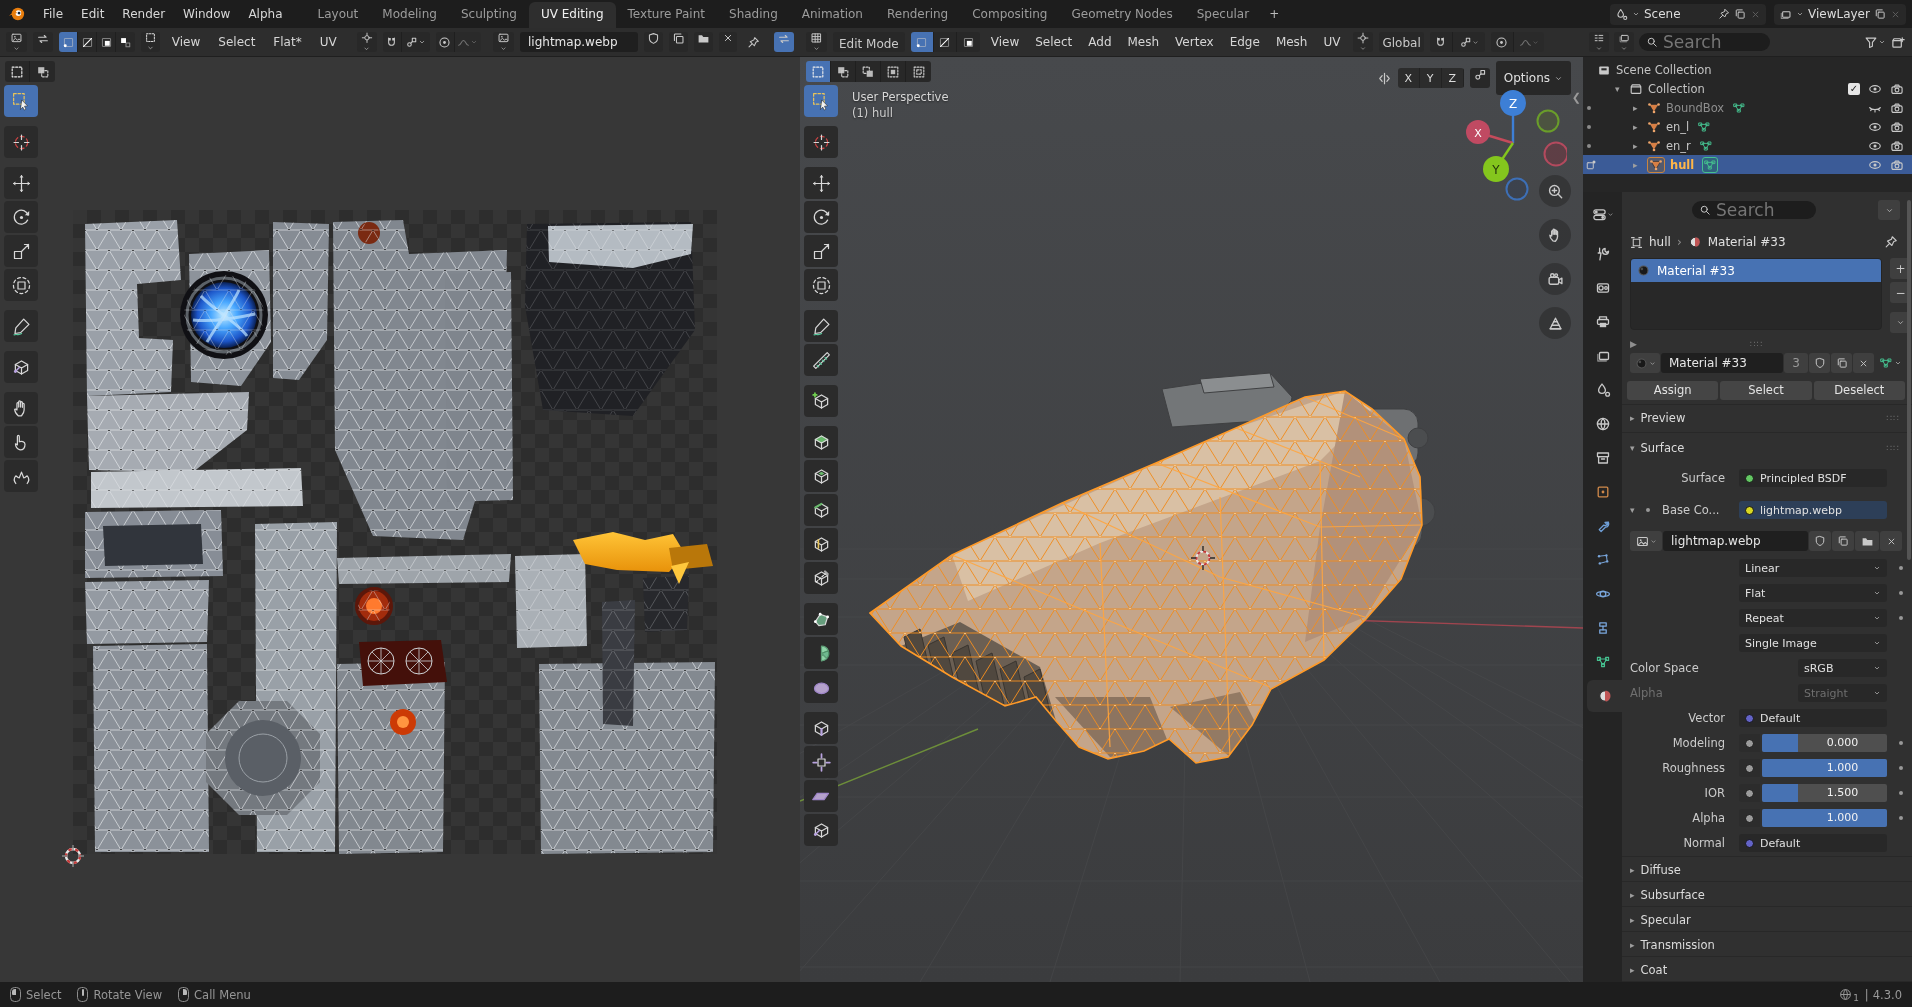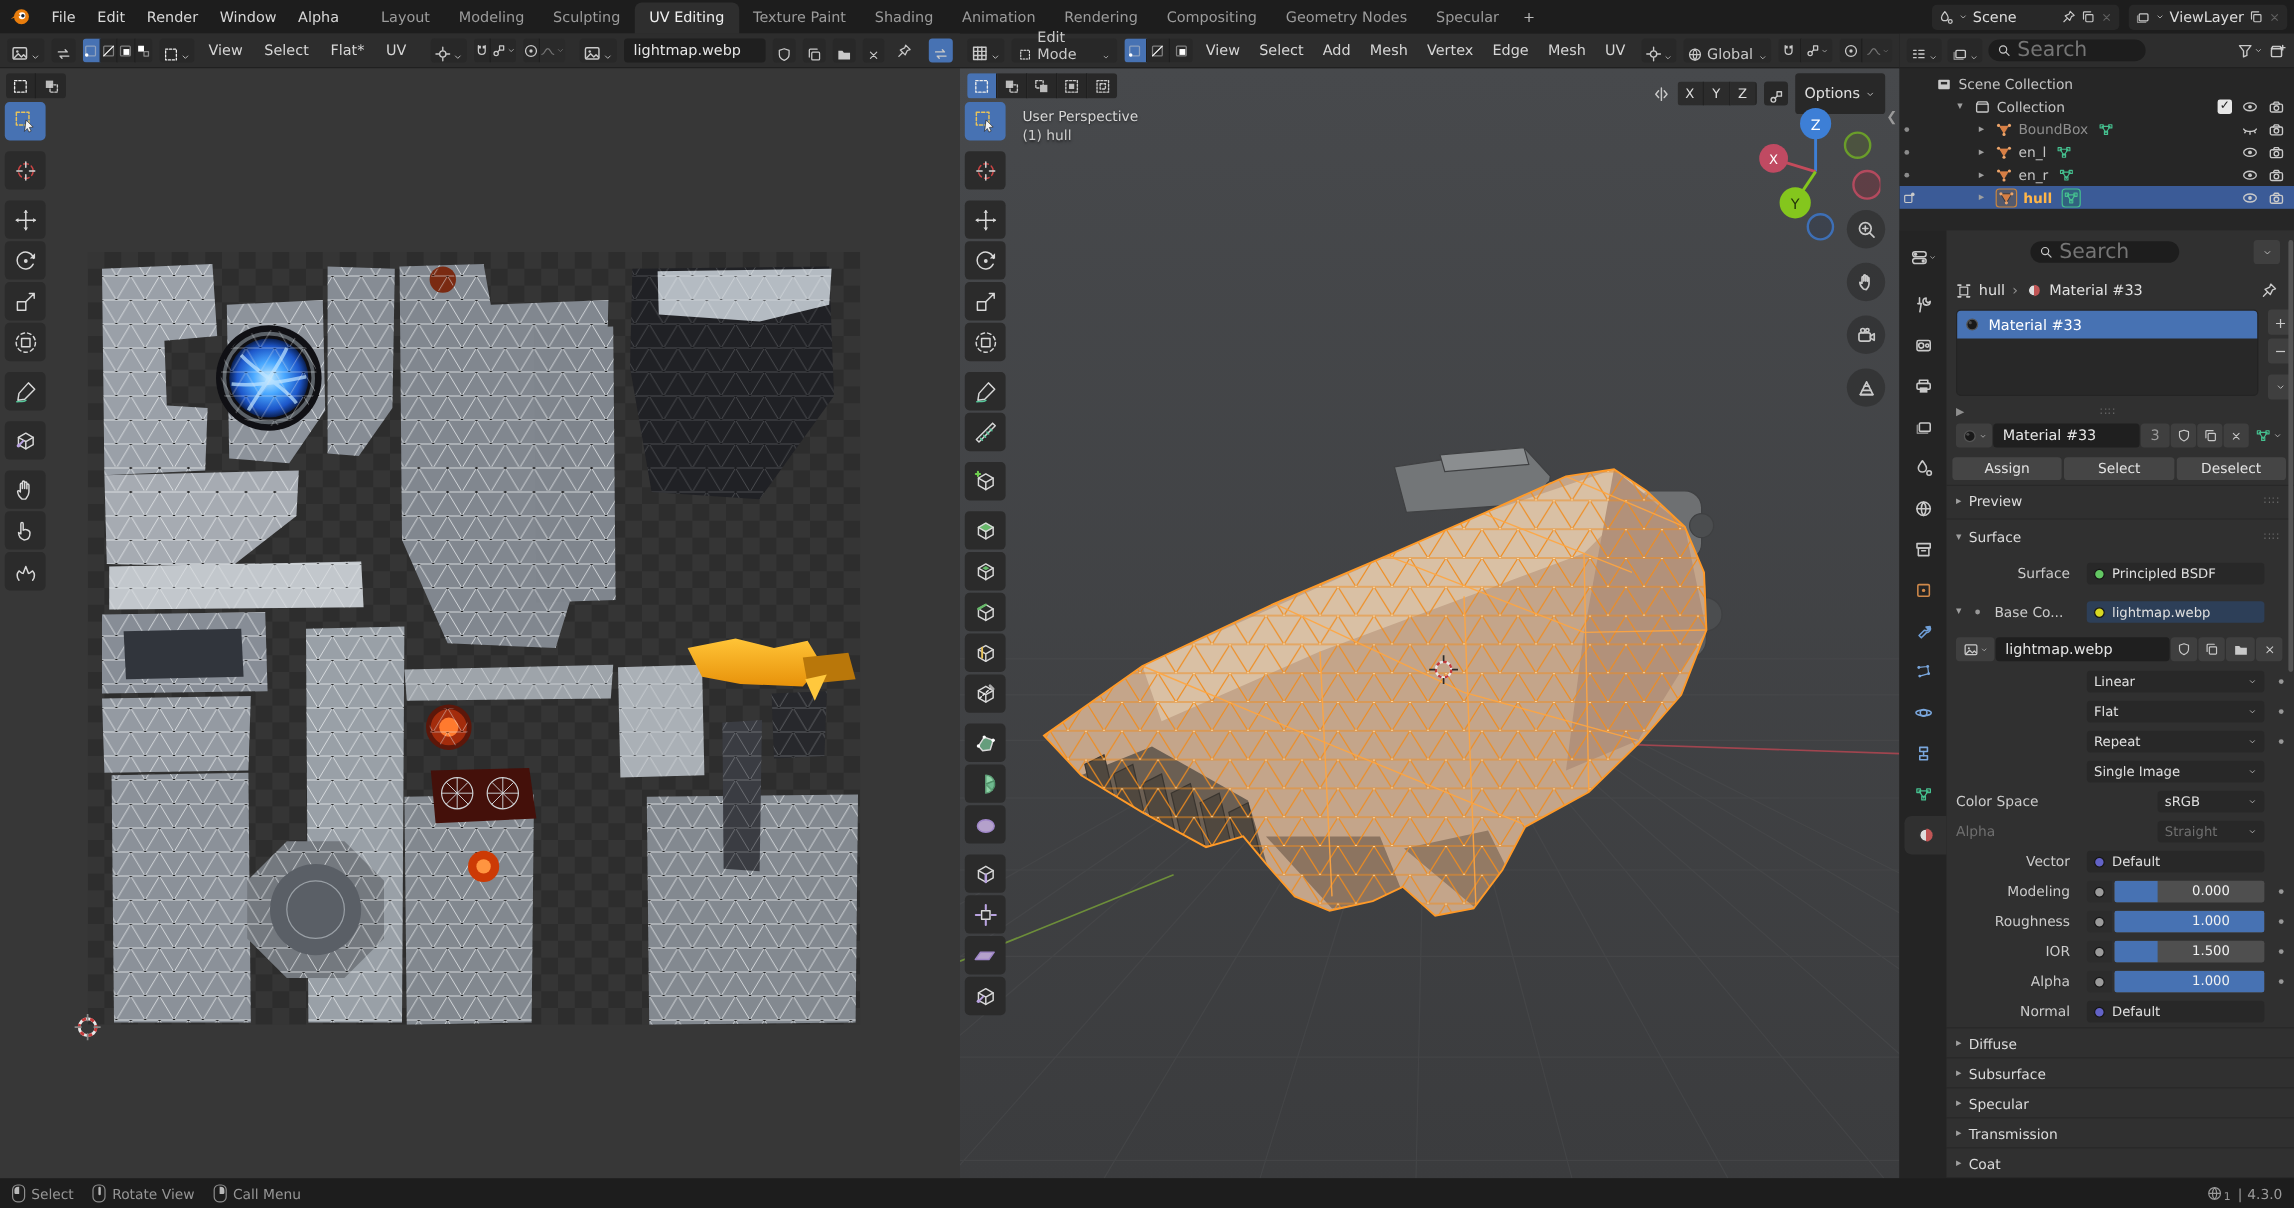--- a/index.html
+++ b/index.html
@@ -20,22 +20,22 @@
   .ws-tab.addtab { color:#bbb; padding:5px 8px 6px; }
   #topbar-right { margin-left:auto; display:flex; gap:8px; margin-right:6px; }
   .tb-widget { background:#282828; border-radius:4px; height:21px; display:flex; align-items:center;
     padding:0 5px; gap:4px; color:#ddd; }
   .tb-widget .dim { opacity:.35; }
 
   
   .editor-header { position:absolute; left:0; top:0; right:0; height:29px; background:#2d2d2d;
     border-bottom:1px solid #1f1f1f; display:flex; align-items:center; padding:0 6px; gap:6px; }
   .hmenu { padding:0 6px; color:#d6d6d6; }
-  .hbtn { background:#282828; border-radius:3px; height:20px; display:flex; align-items:flex-end;
-    padding:0 3px; gap:1px; }
+  .hbtn { background:#282828; border-radius:3px; height:20px; display:flex; align-items:center;
+    padding:0 3px; gap:1px;flex-direction:column; }
   .hbtn.blue { background:#4772b3; }
   .joined { display:flex; border-radius:3px; overflow:hidden; }
   .joined .jbtn { width:23px; height:20px; background:#282828; display:flex; align-items:center;
     justify-content:center; border-right:1px solid #1f1f1f; }
   .joined .jbtn:last-child { border-right:none; }
   .joined .jbtn.on { background:#4772b3; }
   .namefield { background:#1f1f1f; border-radius:3px; height:20px; display:flex; align-items:center;
     padding:0 8px; color:#e6e6e6; }
 
   #uv-editor { position:absolute; left:0; top:28px; width:800px; height:954px; background:#373737; }
@@ -67,21 +67,21 @@
 
   
   #right-col { position:absolute; left:1583px; top:28px; width:329px; height:954px; background:#262626; }
   #outliner-header { position:absolute; left:0; top:0; right:0; height:29px; background:#2d2d2d;
     border-bottom:1px solid #1f1f1f; display:flex; align-items:center; padding:0 6px; gap:5px; }
   .search-box { background:#1d1d1d; border-radius:10px; height:18px; display:flex; align-items:center;
     padding:0 7px; gap:5px; flex:0 0 auto; }
   .search-box input { background:transparent; border:none; outline:none; color:#cfcfcf; width:100px;
     font-size:17px; font-family:inherit; }
   .ol-row { position:absolute; left:0; right:0; height:19px; display:flex; align-items:center;
-    font-size:11.5px; color:#c4c4c4;padding-left:16px; }
+    font-size:11.5px; color:#c4c4c4; }
   .ol-row.sel { background:#3b5b97; }
   .ol-row .nm.dim { color:#8e8e8e; }
   .ol-row .nm.act { color:#ffb648; font-weight:bold; }
   .ol-right { position:absolute; right:8px; display:flex; gap:8px; align-items:center; }
   .chk { width:12px; height:12px; background:#e6e6e6; border-radius:2px; color:#222; font-size:10px;
     line-height:12px; text-align:center; font-weight:bold; }
 
   #properties { position:absolute; left:0; top:164px; right:0; bottom:0; background:#303030; }
   #prop-tabs { position:absolute; left:0; top:0; width:39px; bottom:0; background:#242424; }
   .ptab { position:absolute; left:0; width:39px; height:32px; display:flex; align-items:center;

